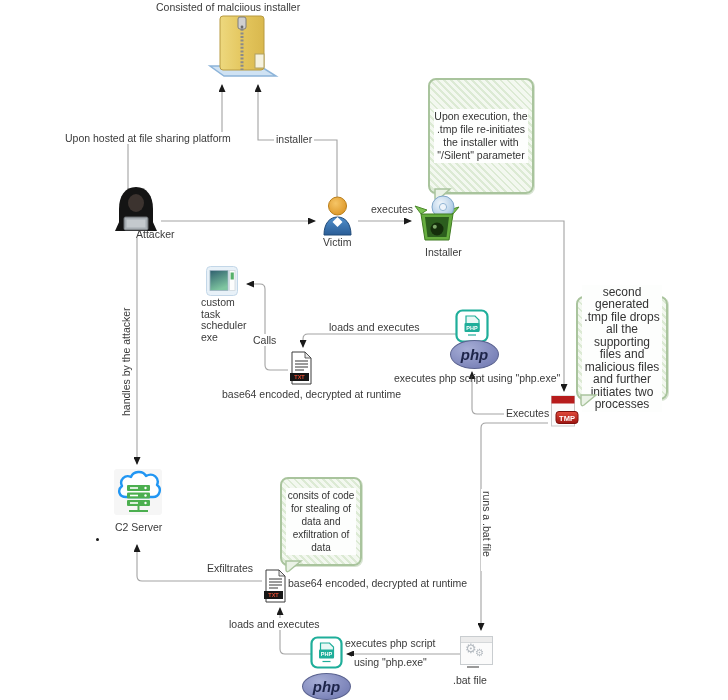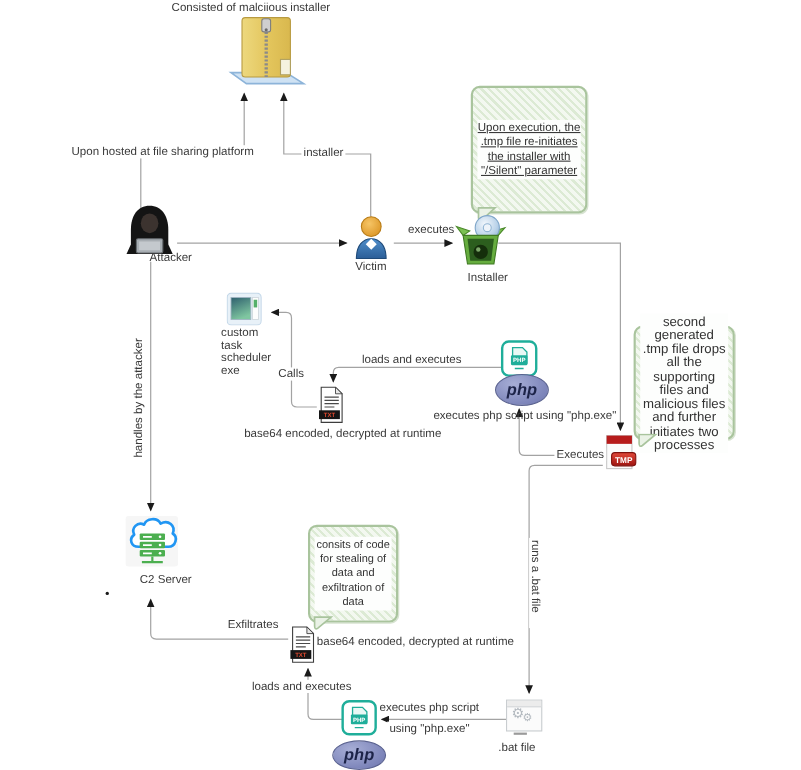--- a/index.html
+++ b/index.html
@@ -49,21 +49,21 @@
       <path d="M288,370 H270 Q265,370 265,365 V289 Q265,284 260,284 H247" marker-end="url(#arr)"></path>
       <path d="M548,414 H477 Q472,414 472,409 V372" marker-end="url(#arr)"></path>
       <path d="M548,423 H486 Q481,423 481,428 V630" marker-end="url(#arr)"></path>
       <path d="M137,238 V464" marker-end="url(#arr)"></path>
       <path d="M262,581 H142 Q137,581 137,576 V545" marker-end="url(#arr)"></path>
       <path d="M460,654 H347" marker-end="url(#arr)"></path>
       <path d="M311,654 H285 Q280,654 280,649 V608" marker-end="url(#arr)"></path>
     </g>
   </svg>
 
-  <div class="callout" style="left:428px;top:78px;width:102px;height:112px;text-decoration:underline;">
+  <div class="callout" style="left:428px;top:78px;width:102px;height:112px;">
     <div class="ctext" style="font-size:10.5px;">Upon execution, the .tmp file re-initiates the installer with "/Silent" parameter</div>
   </div>
   <svg class="tail" style="left:432px;top:188px;" width="22" height="15">
     <path d="M3,1 L18,1 L6,12 Q3,14 3,10 Z" fill="#eaf2e6" stroke="#a9c49d" stroke-width="1.5"></path>
   </svg>
 
   <div class="callout" style="left:576px;top:296px;width:88px;height:100px;">
     <div class="ctext" style="font-size:12px;line-height:12.5px;">second generated .tmp file drops all the supporting files and malicious files and further initiates two processes</div>
   </div>
   <svg class="tail" style="left:578px;top:394px;" width="22" height="14">
@@ -273,21 +273,21 @@
   <div class="node-label" style="left:201px;top:297px;width:42px;line-height:11.5px;">custom task scheduler exe</div>
   <div class="lbl bg" style="left:251px;top:334px;">Calls</div>
   <div class="lbl" style="left:329px;top:321px;">loads and executes</div>
   <div class="lbl" style="left:222px;top:388px;">base64 encoded, decrypted at runtime</div>
   <div class="lbl" style="left:394px;top:372px;">executes php script using "php.exe"</div>
   <div class="lbl bg" style="left:504px;top:407px;">Executes</div>
 
   <div class="lbl bg rot90" style="left:493px;top:489px;width:78px;">runs a .bat file</div>
   <div class="lbl bg rotm90" style="left:120px;top:418px;width:106px;">handles by the attacker</div>
 
-  <div class="node-label" style="left:115px;top:521px;margin-left:12px;">C2 Server</div>
+  <div class="node-label" style="left:115px;top:521px;">C2 Server</div>
   <div class="lbl" style="left:175px;top:562px;padding-left:32px;">Exfiltrates</div>
   <div class="lbl" style="left:288px;top:577px;">base64 encoded, decrypted at runtime</div>
   <div class="lbl bg" style="left:227px;top:618px;">loads and executes</div>
   <div class="lbl" style="left:345px;top:637px;">executes php script</div>
   <div class="lbl bg" style="left:352px;top:656px;">using "php.exe"</div>
   <div class="node-label" style="left:453px;top:674px;">.bat file</div>
 
 </div>
 
 </body></html>

